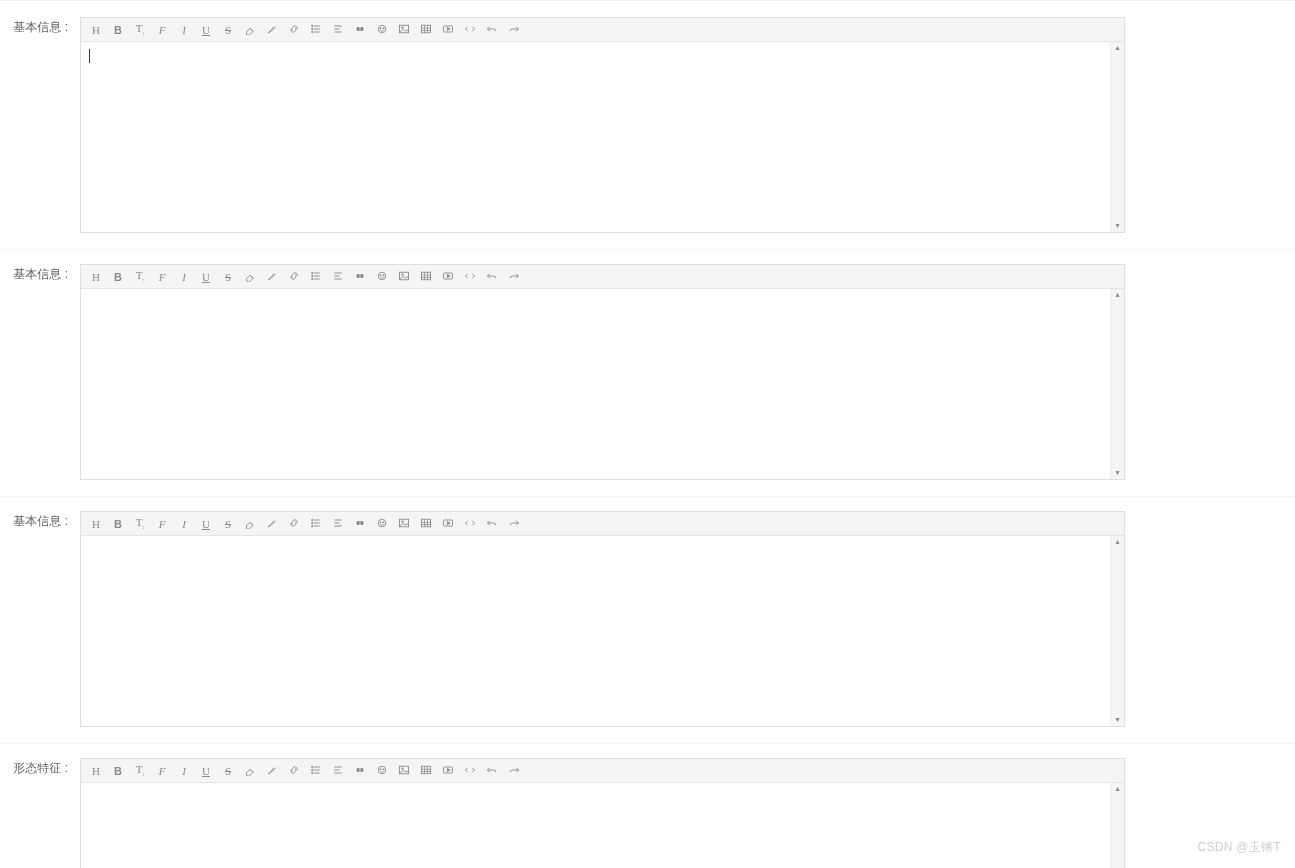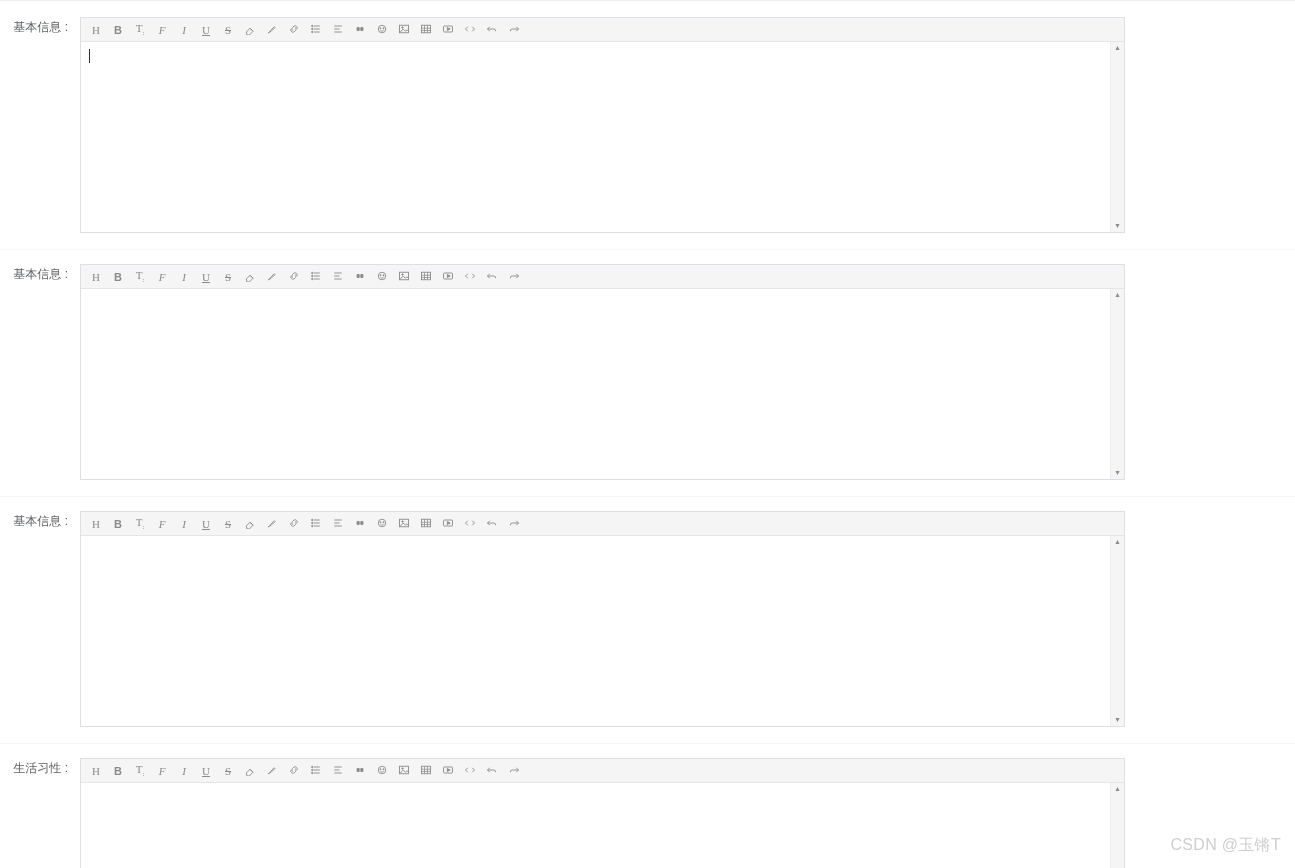--- a/index.html
+++ b/index.html
@@ -98,21 +98,21 @@
     align-items: center;
     font-size: 8px;
     color: #8a8a8a;
     border-left: 1px solid #eee;
   }
   .scroll-stub span{line-height:10px;padding:1px 0;}
   .watermark {
     position: fixed;
     right: 14px;
     bottom: 12px;
-    font-size: 16px;
+    font-size: 12px;
     color: #cfcfcf;
     pointer-events: none;
     letter-spacing: 0.3px;
     margin-left: 10px;
   }
 </style>
 </head>
 <body>
 
 <div class="page" id="page">
@@ -449,21 +449,21 @@
             <div class="edit-content" contenteditable="true" style=""></div>
             <div class="scroll-stub">
               <span>▴</span>
               <span>▾</span>
             </div>
           </div>
         </div>
       </div>
     </div>
     <div class="form-row">
-      <div class="form-label">生活习性 :</div>
+      <div class="form-label">形态特征 :</div>
       <div class="editor-wrap">
         <div class="editor">
           <div class="toolbar">
             <div class="tb-btn">
               <span><span style="font-family:serif;font-weight:500">H</span></span>
             </div>
             <div class="tb-btn">
               <span><span style="font-weight:700">B</span></span>
             </div>
             <div class="tb-btn">

